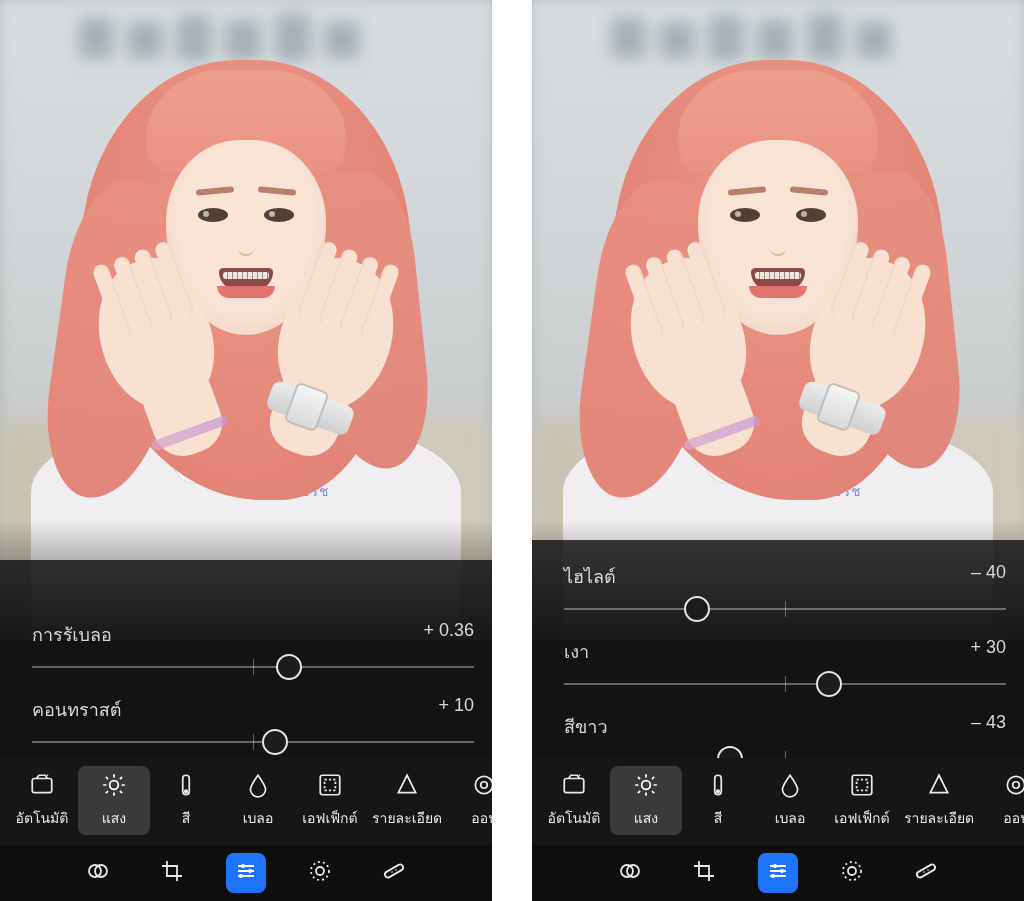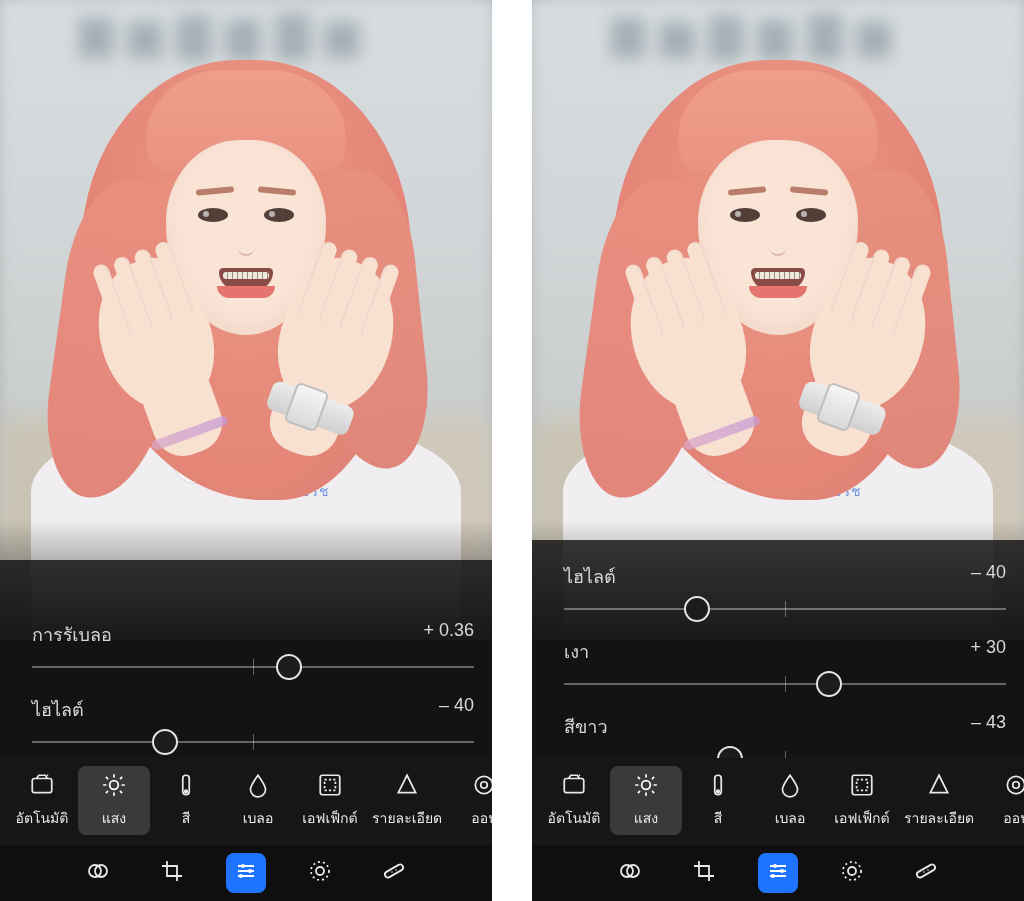--- a/index.html
+++ b/index.html
@@ -280,20 +280,31 @@
               <span>+ 0.36</span>
             </div>
             <div class="slider-track">
               <div class="track-line"></div>
               <div class="track-center"></div>
               <div class="thumb" style="left:58.20000000000001%"></div>
             </div>
           </div>
           <div class="slider-row">
             <div class="slider-head">
+              <span>คอนทราสต์</span>
+              <span>+ 10</span>
+            </div>
+            <div class="slider-track">
+              <div class="track-line"></div>
+              <div class="track-center"></div>
+              <div class="thumb" style="left:55.00000000000001%"></div>
+            </div>
+          </div>
+          <div class="slider-row">
+            <div class="slider-head">
               <span>ไฮไลต์</span>
               <span>– 40</span>
             </div>
             <div class="slider-track">
               <div class="track-line"></div>
               <div class="track-center"></div>
               <div class="thumb" style="left:30%"></div>
             </div>
           </div>
         </div>

